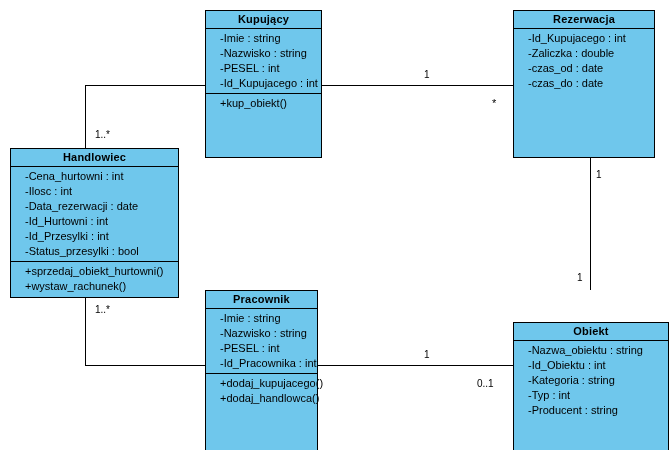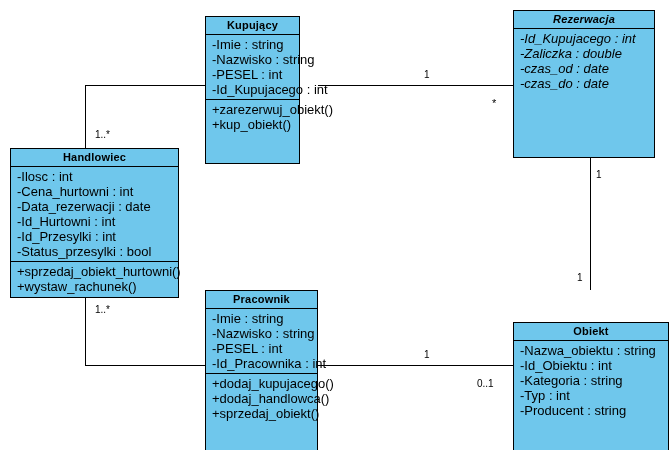--- a/index.html
+++ b/index.html
@@ -28,24 +28,24 @@
     color:#000000;
     letter-spacing:0.2px;
   }
   .uml-compartment{
     padding:2px 0 2px 0;
   }
   .uml-attrs{
     border-bottom:1px solid #000000;
   }
   .uml-row{
-    font-size:13px;
+    font-size:11px;
     line-height:15px;
     height:15px;
-    padding-left:6px;
+    padding-left:14px;
     white-space:nowrap;
     color:#000000;
   }
 
   
   .ln-h{position:absolute;height:0;border-top:1px solid #000000;}
   .ln-v{position:absolute;width:0;border-left:1px solid #000000;}
 
   .mult{
     position:absolute;
@@ -91,49 +91,48 @@
   <div class="ln-v" style="left:85px;top:298px;height:67px;"></div>
   <div class="ln-h" style="left:85px;top:365px;width:121px;"></div>
   <div class="arrow-r" style="left:219px;top:339px;"></div>
   <div class="mult" style="left:95px;top:304px;">1..*</div>
   <div class="star" style="left:236px;top:379px;">*</div>
 
   <div class="ln-h" style="left:318px;top:365px;width:195px;"></div>
   <div class="mult" style="left:424px;top:349px;">1</div>
   <div class="mult" style="left:477px;top:378px;">0..1</div>
 
-  <div class="uml-class" style="left:205px;top:16px;width:95px;height:148px;">
+  <div class="uml-class" style="left:205px;top:10px;width:117px;height:148px;">
     <div class="uml-name">Kupujący</div>
     <div class="uml-compartment uml-attrs">
       <div class="uml-row">-Imie : string</div>
       <div class="uml-row">-Nazwisko : string</div>
       <div class="uml-row">-PESEL : int</div>
       <div class="uml-row">-Id_Kupujacego : int</div>
     </div>
     <div class="uml-compartment">
-      <div class="uml-row">+zarezerwuj_obiekt()</div>
       <div class="uml-row">+kup_obiekt()</div>
     </div>
   </div>
 
-  <div class="uml-class" style="left:513px;top:10px;width:142px;height:148px;font-style:italic;">
+  <div class="uml-class" style="left:513px;top:10px;width:142px;height:148px;">
     <div class="uml-name">Rezerwacja</div>
     <div class="uml-compartment">
       <div class="uml-row">-Id_Kupujacego : int</div>
       <div class="uml-row">-Zaliczka : double</div>
       <div class="uml-row">-czas_od : date</div>
       <div class="uml-row">-czas_do : date</div>
     </div>
   </div>
 
   <div class="uml-class" style="left:10px;top:148px;width:169px;height:150px;">
     <div class="uml-name">Handlowiec</div>
     <div class="uml-compartment uml-attrs">
+      <div class="uml-row">-Cena_hurtowni : int</div>
       <div class="uml-row">-Ilosc : int</div>
-      <div class="uml-row">-Cena_hurtowni : int</div>
       <div class="uml-row">-Data_rezerwacji : date</div>
       <div class="uml-row">-Id_Hurtowni : int</div>
       <div class="uml-row">-Id_Przesylki : int</div>
       <div class="uml-row">-Status_przesylki : bool</div>
     </div>
     <div class="uml-compartment">
       <div class="uml-row">+sprzedaj_obiekt_hurtowni()</div>
       <div class="uml-row">+wystaw_rachunek()</div>
     </div>
   </div>
@@ -142,21 +141,20 @@
     <div class="uml-name">Pracownik</div>
     <div class="uml-compartment uml-attrs">
       <div class="uml-row">-Imie : string</div>
       <div class="uml-row">-Nazwisko : string</div>
       <div class="uml-row">-PESEL : int</div>
       <div class="uml-row">-Id_Pracownika : int</div>
     </div>
     <div class="uml-compartment">
       <div class="uml-row">+dodaj_kupujacego()</div>
       <div class="uml-row">+dodaj_handlowca()</div>
-      <div class="uml-row">+sprzedaj_obiekt()</div>
     </div>
   </div>
 
   <div class="uml-class" style="left:513px;top:290px;width:156px;height:150px;margin-top:32px;">
     <div class="uml-name">Obiekt</div>
     <div class="uml-compartment">
       <div class="uml-row">-Nazwa_obiektu : string</div>
       <div class="uml-row">-Id_Obiektu : int</div>
       <div class="uml-row">-Kategoria : string</div>
       <div class="uml-row">-Typ : int</div>

